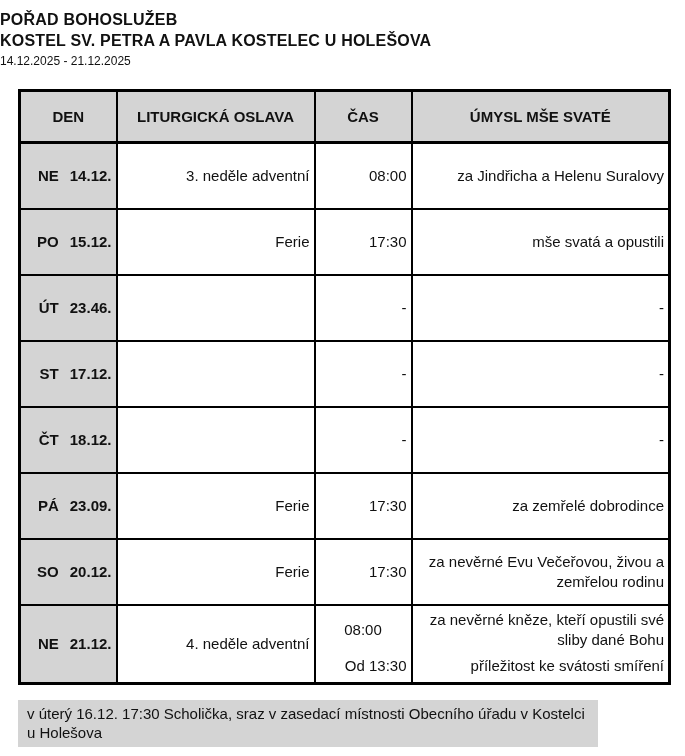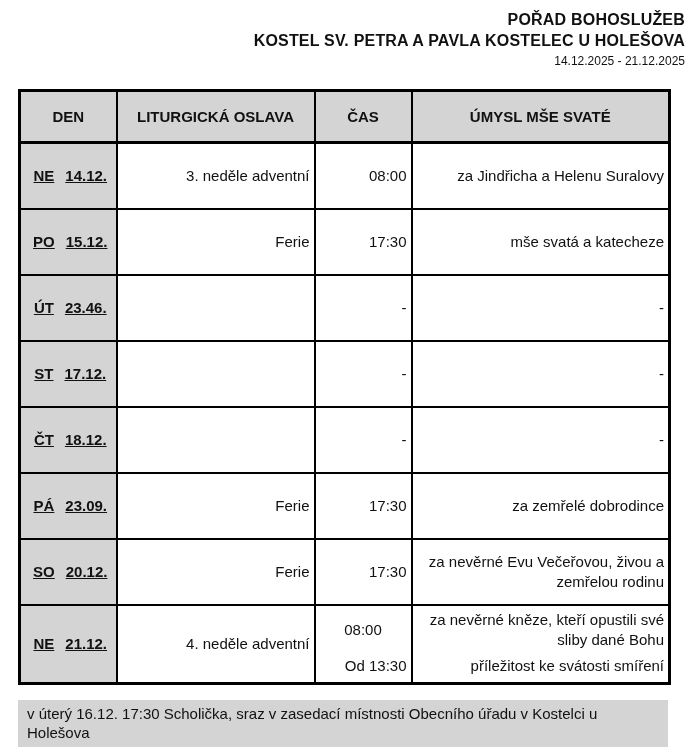--- a/index.html
+++ b/index.html
@@ -13,21 +13,21 @@
   body{
     width:685px;height:756px;
     background:var(--page-bg);
     font-family:"Liberation Sans", sans-serif;
     color:var(--text-color);
     -webkit-font-smoothing:antialiased;
   }
   .page{width:685px;height:756px;padding-top:9px;overflow:hidden;}
 
   
-  .title-block{text-align:right;}
+  .title-block{text-align:left;}
   .title,.subtitle{font-size:16px;font-weight:bold;line-height:21px;letter-spacing:.2px;}
   .date-range{font-size:12px;line-height:21px;}
 
   
   table.schedule{
     margin:17px 0 0 18px;
     width:650px;
     border-collapse:collapse;
     border:3px solid var(--border-color);
     table-layout:fixed;
@@ -50,42 +50,41 @@
     text-align:right;
     vertical-align:middle;
     padding:2px 4px;
     line-height:1.3;
   }
   tr.row{height:66px;}
   tr.row-last{height:76px;}
   td.day-cell{
     background:var(--cell-gray);
     font-weight:bold;
-    text-align:center;
+    text-align:right;
     padding-left:8px;
     white-space:nowrap;
-    text-decoration:underline;
   }
   td.day-cell .date{margin-left:11px;}
   td.stacked{padding:0;}
   .stack{display:flex;flex-direction:column;height:76px;width:100%;}
   .stack .primary{
     flex:1 1 auto;
     display:flex;align-items:center;justify-content:center;
     padding:2px 4px;
   }
   .stack .secondary{
     flex:0 0 auto;
     padding:2px 4px 6px;
   }
 
   
   .footer-note{
     margin:15px 0 0 18px;
-    width:650px;
+    width:580px;
     background:var(--cell-gray);
     padding:4px 9px;
     font-size:15px;
     line-height:1.3;
   }
 </style>
 </head>
 <body>
 
 <div class="page">
@@ -115,21 +114,21 @@
       <tr class="row">
         <td class="day-cell"><span>NE</span><span class="date">14.12.</span></td>
         <td>3. neděle adventní</td>
         <td>08:00</td>
         <td>za Jindřicha a Helenu Suralovy</td>
       </tr>
       <tr class="row">
         <td class="day-cell"><span>PO</span><span class="date">15.12.</span></td>
         <td>Ferie</td>
         <td>17:30</td>
-        <td>mše svatá a katecheze</td>
+        <td>mše svatá a opustili</td>
       </tr>
       <tr class="row">
         <td class="day-cell"><span>ÚT</span><span class="date">23.46.</span></td>
         <td></td>
         <td>-</td>
         <td>-</td>
       </tr>
       <tr class="row">
         <td class="day-cell"><span>ST</span><span class="date">17.12.</span></td>
         <td></td>

